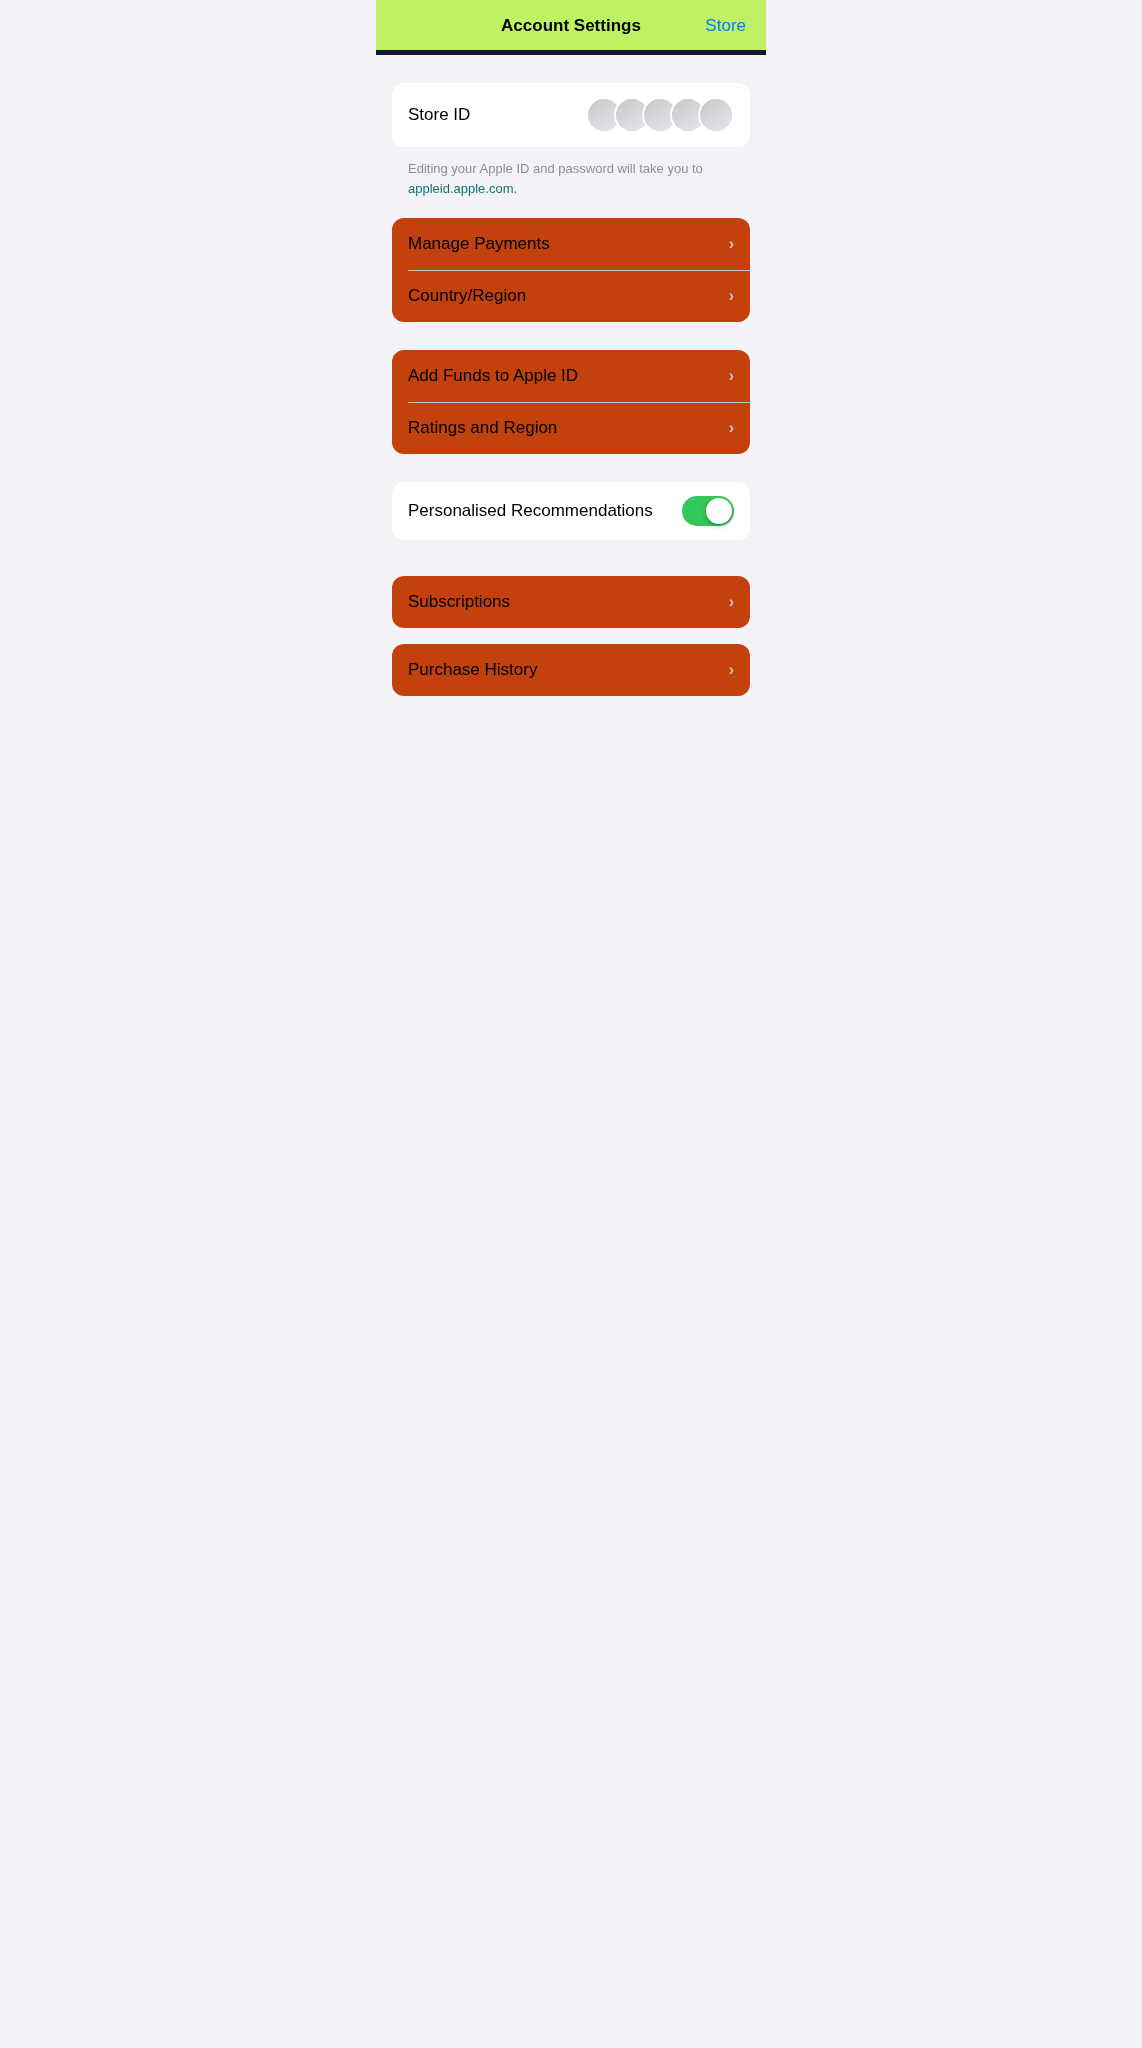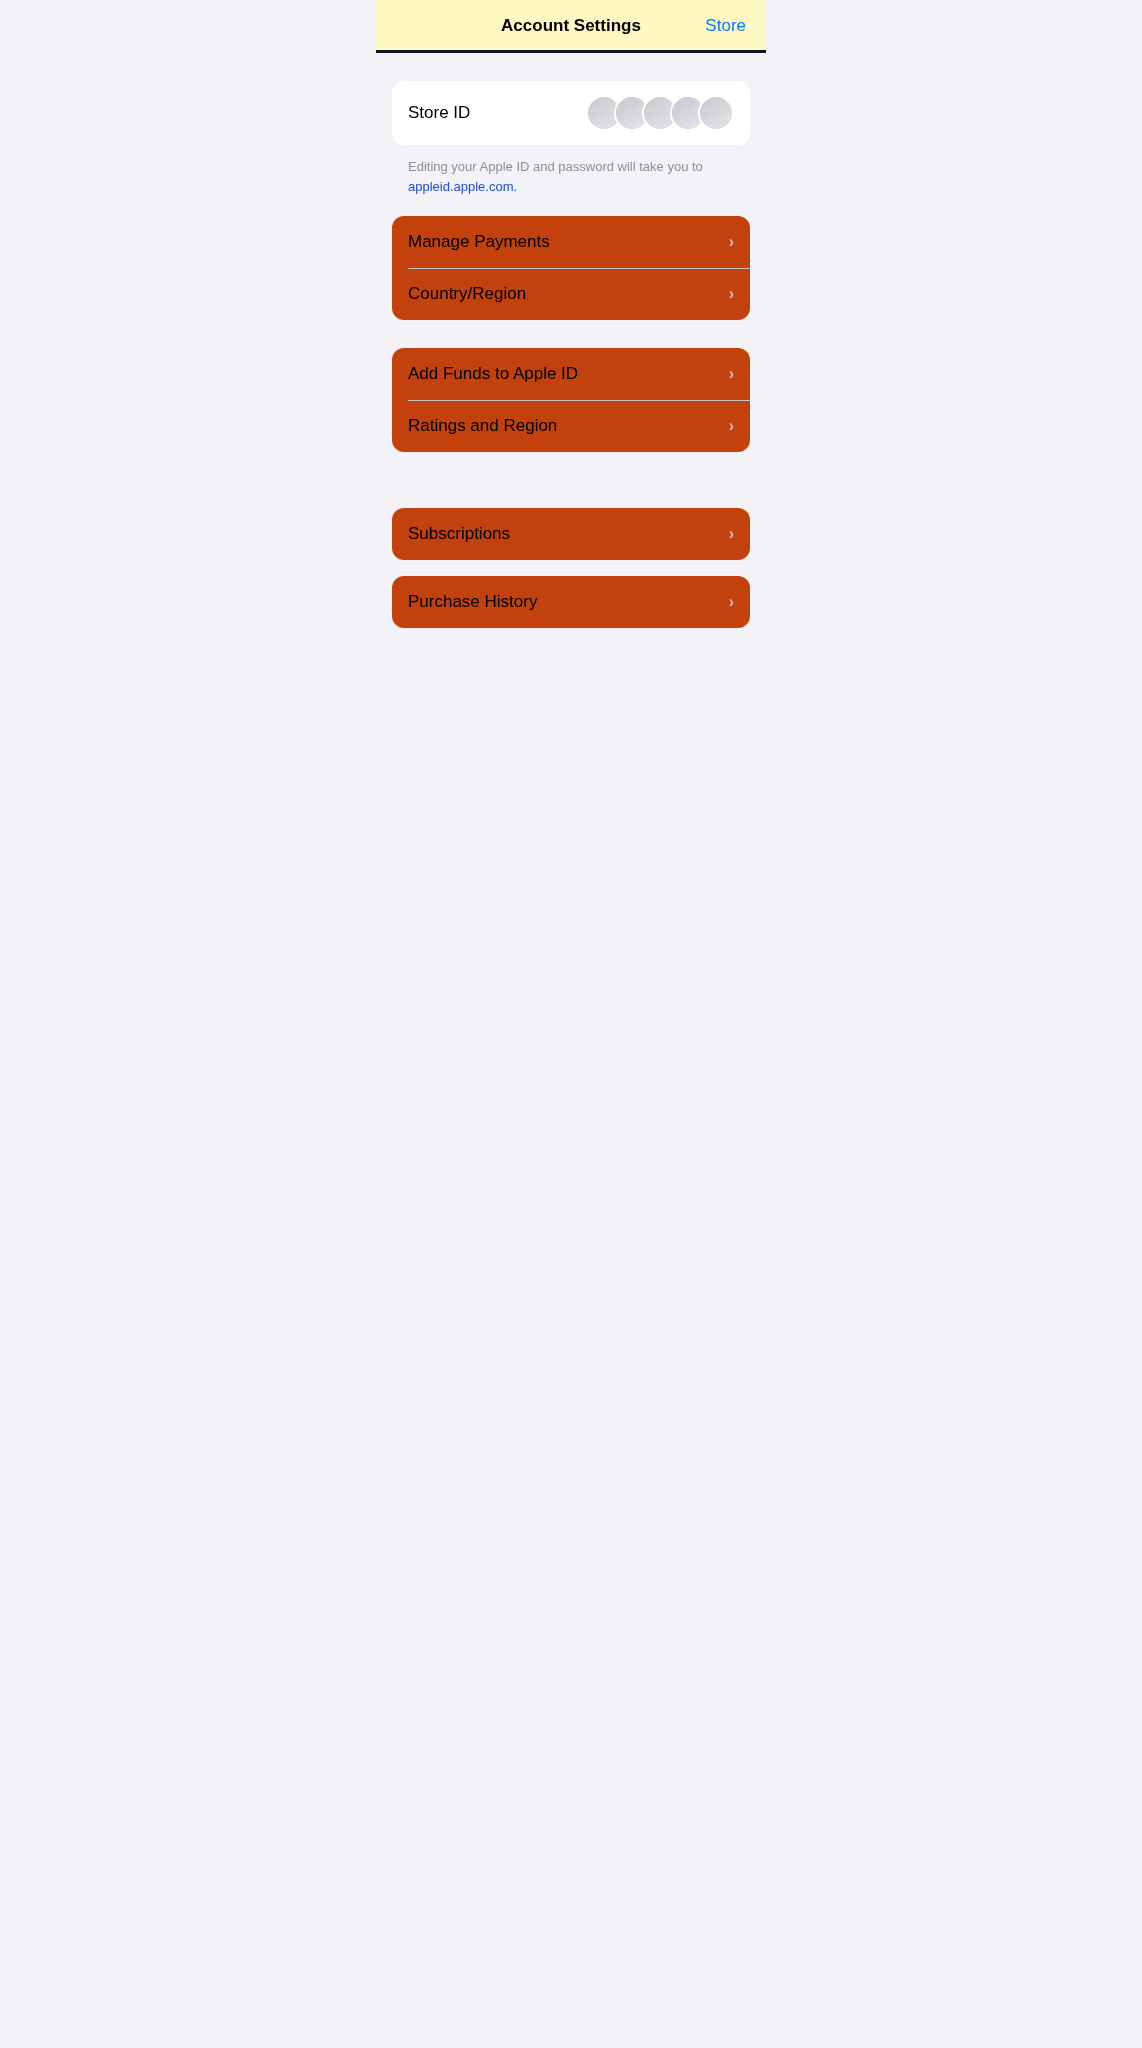--- a/index.html
+++ b/index.html
@@ -11,26 +11,26 @@
 
     body {
       background-color: #f2f2f7;
       font-family: -apple-system, BlinkMacSystemFont, 'SF Pro Text', 'Helvetica Neue', sans-serif;
       width: 390px;
       margin: 0 auto;
       min-height: 100vh;
     }
 
     .header {
-      background-color: #fef9c3;
+      background-color: #bef264;
       display: flex;
       align-items: flex-end;
       justify-content: center;
       padding: 16px 20px 14px;
-      border-bottom: 3px solid #0f172a;
+      border-bottom: 5px solid #0f172a;
       position: relative;
     }
 
     .header-title {
       font-size: 17px;
       font-weight: 700;
       color: #000000;
     }
 
     .header-done {
@@ -104,21 +104,21 @@
     }
 
     .apple-id-hint {
       font-size: 13px;
       color: #8e8e93;
       padding: 4px 16px 12px;
       line-height: 1.5;
     }
 
     .apple-id-hint a {
-      color: #1d4ed8;
+      color: #0f766e;
       text-decoration: none;
     }
 
     
     .section-group {
       background: #c2410c;
       border-radius: 12px;
       overflow: hidden;
       margin-bottom: 24px;
     }
@@ -254,20 +254,28 @@
       <span class="list-row-label">Add Funds to Apple ID</span>
       <span class="chevron">›</span>
     </div>
     <div class="list-row">
       <span class="list-row-label">Ratings and Region</span>
       <span class="chevron">›</span>
     </div>
   </div>
 
   <div style="margin-bottom: 28px;">
+    <div class="apple-id-card">
+      <div class="toggle-row">
+        <span class="toggle-label">Personalised Recommendations</span>
+        <div class="toggle-switch">
+          <div class="toggle-knob"></div>
+        </div>
+      </div>
+    </div>
   </div>
 
   <div class="section-group" style="margin-bottom: 16px;">
     <div class="list-row">
       <span class="list-row-label">Subscriptions</span>
       <span class="chevron">›</span>
     </div>
   </div>
 
   <div class="section-group" style="margin-bottom: 16px;">

